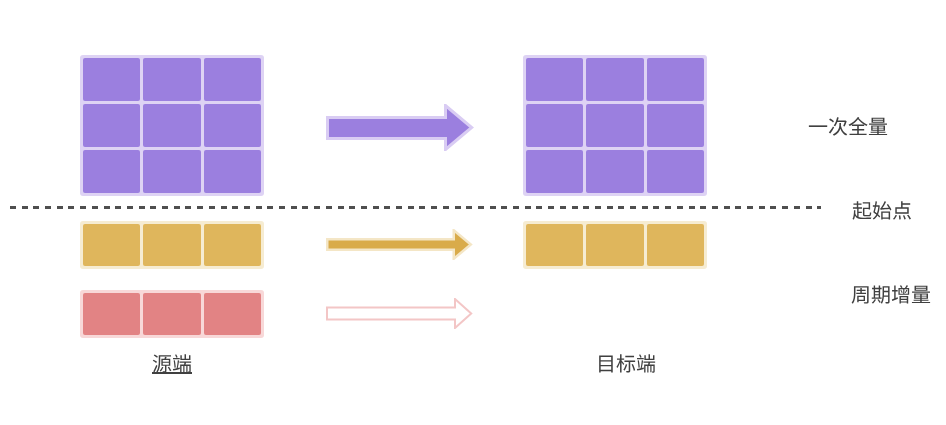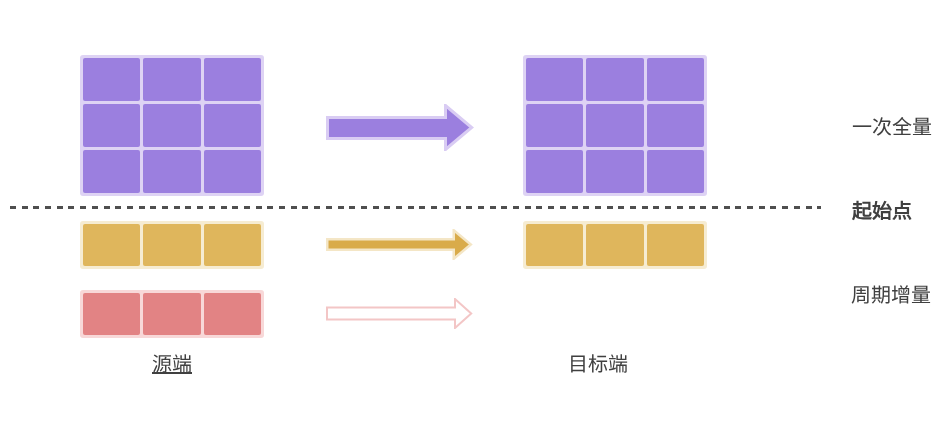--- a/index.html
+++ b/index.html
@@ -46,25 +46,25 @@
     background: repeating-linear-gradient(to right, var(--dash) 0px, var(--dash) 6px, transparent 6px, transparent 11.7px);
   }
 
   .lbl {
     color: var(--text);
     font-size: 20px;
     line-height: 21px;
     white-space: nowrap;
     letter-spacing: 0px;
   }
-  #label-full-sync   { left: 852px; top: 116.5px; }
-  #label-start-point { left: 852px; top: 201px; font-weight: bold; }
+  #label-full-sync   { left: 808px; top: 116.5px; }
+  #label-start-point { left: 852px; top: 201px; }
   #label-incremental { left: 851px; top: 285px; }
   #label-source { left: 172px; top: 354px; transform: translateX(-50%); text-decoration: underline; }
-  #label-target { left: 598px; top: 354px; transform: translateX(-50%); }
+  #label-target { left: 626px; top: 354px; transform: translateX(-50%); }
 </style>
 </head>
 <body>
 
 <div id="stage">
 
   <div id="source-grid" class="abs grid grid-purple">
       <div class="cell"></div>
       <div class="cell"></div>
       <div class="cell"></div>

